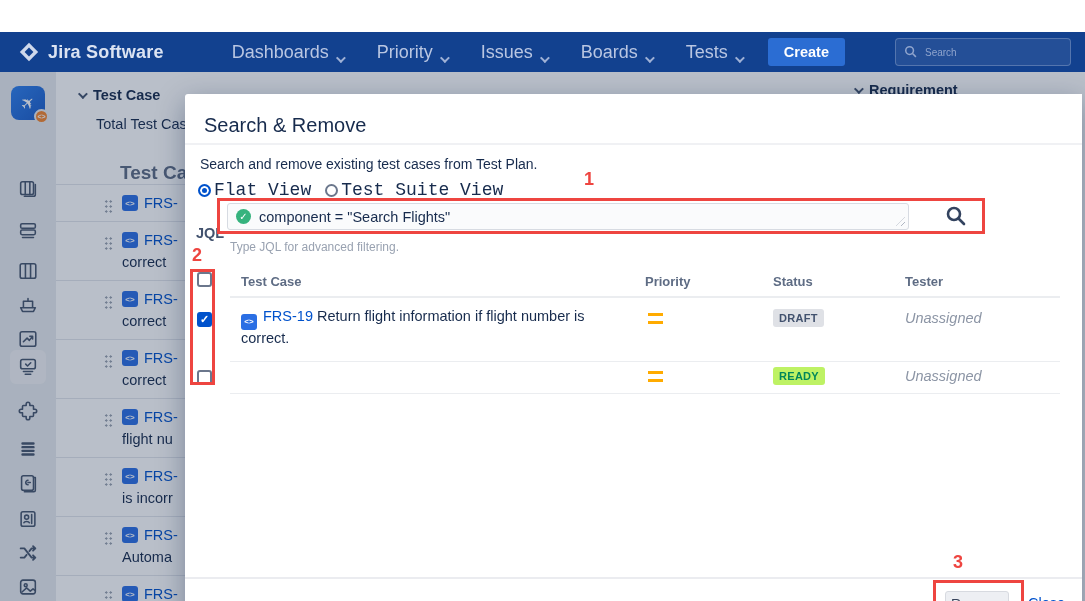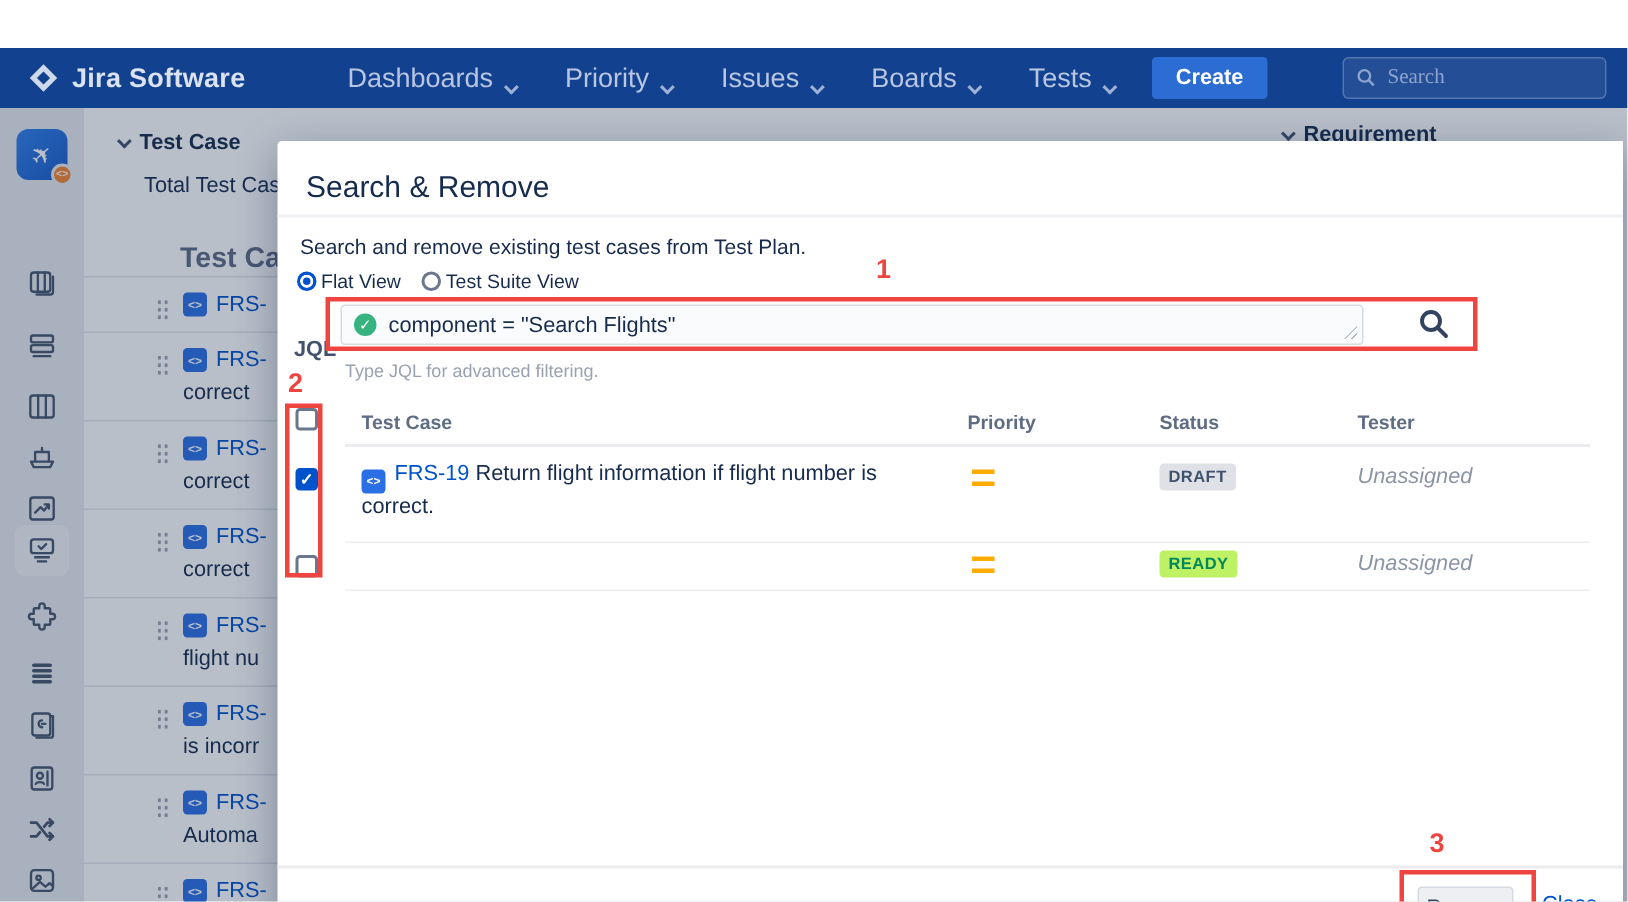--- a/index.html
+++ b/index.html
@@ -9,21 +9,21 @@
   
   .topnav { position:absolute; left:0; top:0; width:1085px; height:40px; background:#12418f; display:flex; align-items:center; z-index:40; }
   .brand { display:flex; align-items:center; gap:8px; margin-left:18px; }
   .brand-name { color:#dbe3f2; font-size:18px; font-weight:bold; letter-spacing:.2px; }
   .navmenu { display:flex; align-items:center; gap:34px; margin-left:68px; }
   .navitem { color:#b9c6e2; font-size:18px; display:flex; align-items:flex-end; gap:7px; cursor:pointer; }
   .chev { width:7px; height:7px; border-right:2px solid #9fb1d6; border-bottom:2px solid #9fb1d6; transform:rotate(45deg) translateY(-2px); display:inline-block; }
   .chev.dark { border-color:#44546f; }
   .create-btn { margin-left:26px; background:#2b6dd3; color:#fff; font-size:14.5px; font-weight:bold; border:none; border-radius:3px; padding:6px 16px; cursor:pointer; }
   .nav-search { position:absolute; right:14px; top:6px; width:176px; height:28px; background:rgba(255,255,255,0.08); border:1px solid rgba(255,255,255,0.22); border-radius:4px; display:flex; align-items:center; padding:0 8px; gap:7px; }
-  .nav-search input { background:transparent; border:none; outline:none; color:#86efac; font-size:14px; width:120px; font-family:Liberation Serif, serif; }
+  .nav-search input { background:transparent; border:none; outline:none; color:#86efac; font-size:10px; width:120px; font-family:Liberation Sans, sans-serif; }
   .nav-search input::placeholder { color:#8fa4cd; }
 
   
   .sidebar { position:absolute; left:0; top:40px; width:56px; height:561px; background:#e9ebef; z-index:1; }
   .sb-avatar { position:absolute; left:11px; top:14px; width:34px; height:34px; border-radius:8px; background:linear-gradient(135deg,#2f80ed,#1b5cc8); display:flex; align-items:center; justify-content:center; }
   .sb-avatar .plane { color:#fff; font-size:17px; transform:rotate(-42deg); }
   .sb-badge { position:absolute; right:-4px; bottom:-4px; width:15px; height:15px; border-radius:50%; background:#f5862d; color:#fff; font-size:7px; font-weight:bold; display:flex; align-items:center; justify-content:center; border:2px solid #e9ebef; }
   .sb-ic { position:absolute; left:17px; width:22px; height:22px; }
   .sb-ic svg { width:22px; height:22px; stroke:#47566e; fill:none; stroke-width:1.7; stroke-linecap:round; stroke-linejoin:round; }
   .sb-sel { position:absolute; left:10px; width:36px; height:34px; border-radius:6px; background:#f2f3f5; }
@@ -44,21 +44,21 @@
   .bg-row .l2 { margin-left:22px; margin-top:6px; color:#172b4d; font-size:14.5px; }
 
   
   .overlay { position:absolute; left:0; top:40px; width:1085px; height:561px; background:rgba(23,43,77,0.30); z-index:10; }
 
   
   .modal { position:absolute; left:185px; top:62px; width:897px; height:531px; background:#fff; z-index:20; border-radius:3px 0 0 3px; box-shadow:0 8px 28px rgba(9,30,66,0.35); }
   .m-title { position:absolute; left:19px; top:20px; font-size:20px; color:#172b4d; font-weight:500; }
   .m-hline { position:absolute; left:0; top:49px; width:100%; border-top:2px solid #f0f1f4; }
   .m-desc { position:absolute; left:15px; top:62px; font-size:14px; color:#172b4d; }
-  .m-radios { position:absolute; left:13px; top:86px; display:flex; align-items:flex-end; gap:14px; font-size:13px; color:#172b4d; }
+  .m-radios { position:absolute; left:13px; top:86px; display:flex; align-items:flex-end; gap:14px; font-size:18px; color:#172b4d;font-family:Liberation Mono, monospace; }
   .radio { width:13px; height:13px; border-radius:50%; border:2px solid #0052cc; background:#0052cc; box-shadow:inset 0 0 0 2px #fff; margin-right:3px; }
   .radio.off { border:2px solid #6b778c; background:#fff; box-shadow:none; }
   .ropt { display:flex; align-items:center; }
 
   .jql-label { position:absolute; left:11px; top:131px; font-size:14.5px; font-weight:bold; color:#42526e; }
   .jql-input { position:absolute; left:42px; top:109px; width:682px; height:27px; background:#fafbfc; border:1px solid #d7dbe2; border-radius:3px; display:flex; align-items:center; padding:0 8px; gap:8px; }
   .jql-check { width:15px; height:15px; border-radius:50%; background:#36b37e; color:#fff; font-size:10px; display:flex; align-items:center; justify-content:center; flex:0 0 auto; }
   .jql-text { font-size:14.5px; color:#172b4d; white-space:nowrap; }
   .resize-h { position:absolute; right:3px; bottom:3px; width:9px; height:9px;
      background:repeating-linear-gradient(135deg, transparent 0 2.5px, #b0b7c3 2.5px 3.5px); clip-path:polygon(100% 0,100% 100%,0 100%); }

